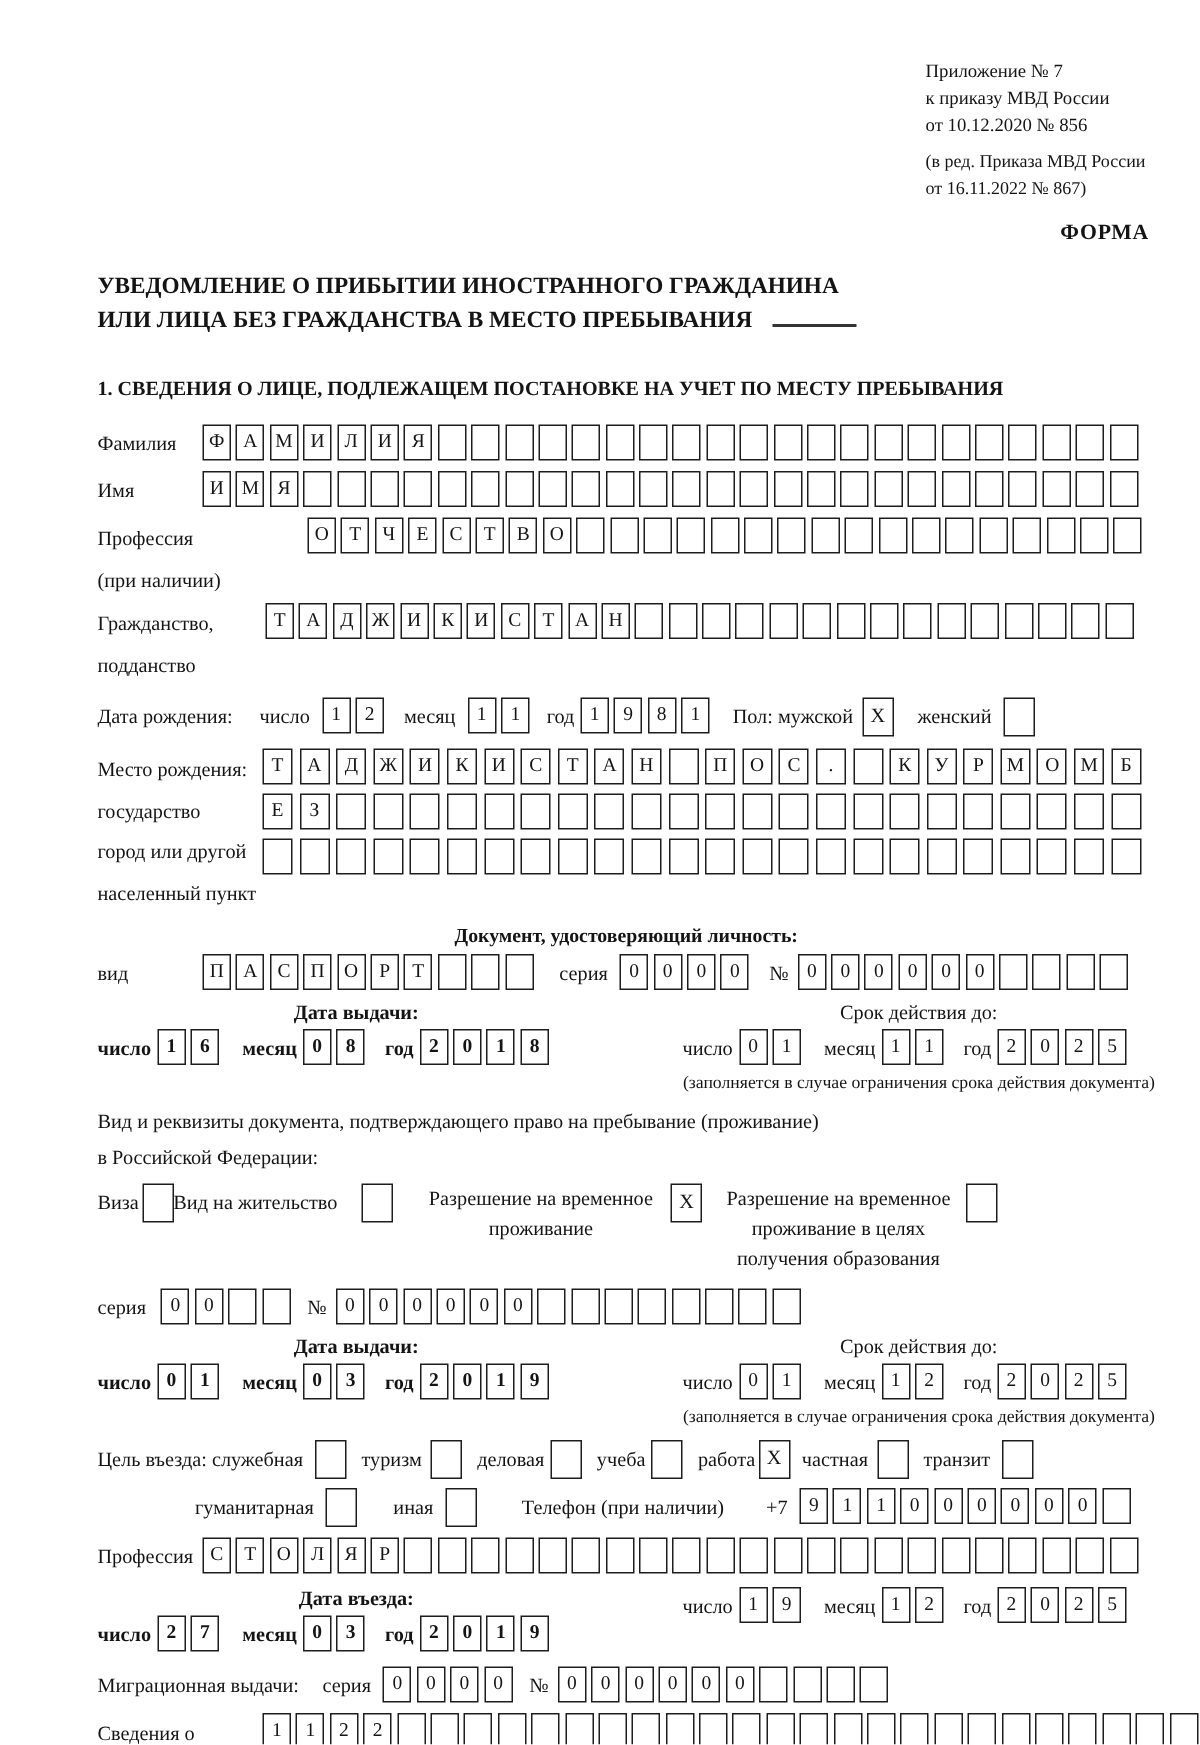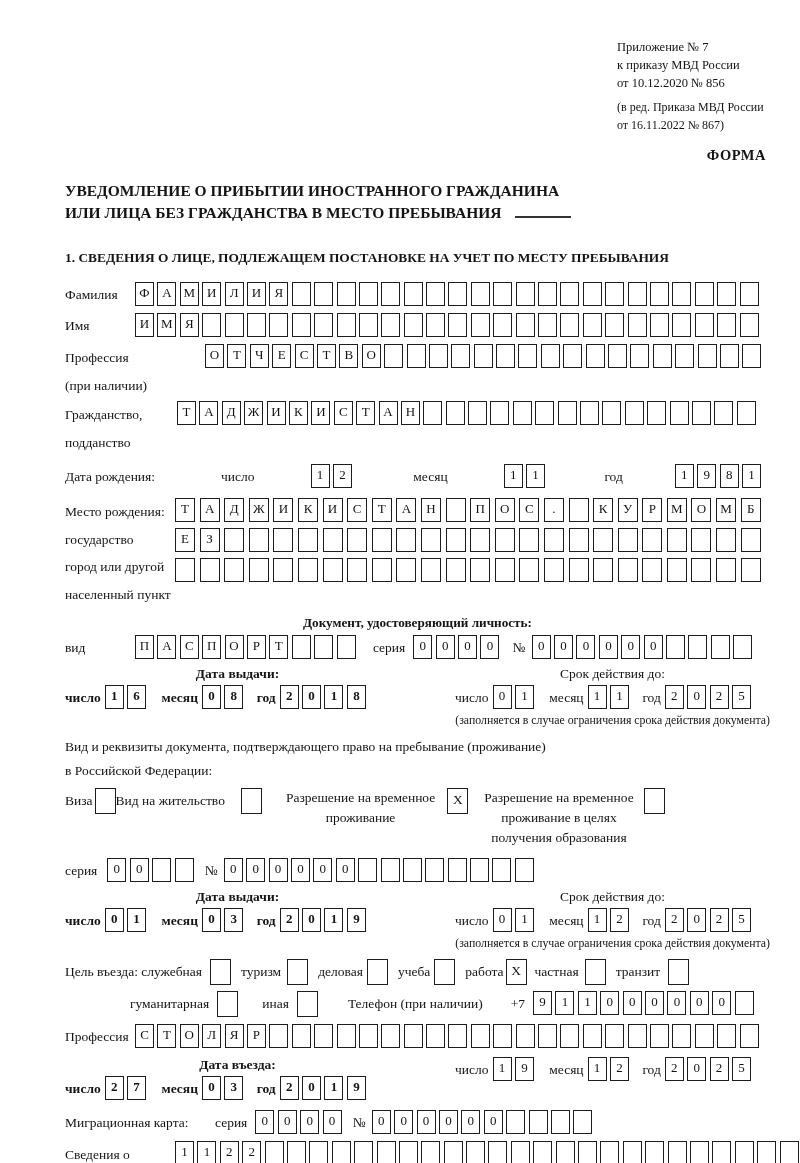--- a/index.html
+++ b/index.html
@@ -89,21 +89,21 @@
     </div>
 
     <div class="frow" style="margin-top:2px;">
       <div class="lblcol w112">
         <div>Гражданство,</div>
         <div>подданство</div>
       </div>
       <div class="cells"><span class="cell">Т</span><span class="cell">А</span><span class="cell">Д</span><span class="cell">Ж</span><span class="cell">И</span><span class="cell">К</span><span class="cell">И</span><span class="cell">С</span><span class="cell">Т</span><span class="cell">А</span><span class="cell">Н</span><span class="cell"></span><span class="cell"></span><span class="cell"></span><span class="cell"></span><span class="cell"></span><span class="cell"></span><span class="cell"></span><span class="cell"></span><span class="cell"></span><span class="cell"></span><span class="cell"></span><span class="cell"></span><span class="cell"></span><span class="cell"></span><span class="cell"></span></div>
     </div>
 
-    <div class="frow" style="margin-top:8px;gap:48px;">
+    <div class="frow" style="margin-top:8px;">
       <span class="lbl mr10">Дата рождения:</span>
       <span class="lbl ml8 mr8">число</span>
       <span class="cells"><span class="cell">1</span><span class="cell">2</span></span>
       <span class="lbl ml10 mr8">месяц</span>
       <span class="cells"><span class="cell">1</span><span class="cell">1</span></span>
       <span class="lbl ml8 mr4">год</span>
       <span class="cells"><span class="cell">1</span><span class="cell">9</span><span class="cell">8</span><span class="cell">1</span></span>
       <span class="lbl ml12 mr6">Пол: мужской</span>
       <span class="cbox">X</span>
       <span class="lbl ml16 mr8">женский</span>
@@ -265,21 +265,21 @@
           <span class="cells"><span class="cell">1</span><span class="cell">9</span></span>
           <span class="lbl ml12">месяц</span>
           <span class="cells"><span class="cell">1</span><span class="cell">2</span></span>
           <span class="lbl ml10">год</span>
           <span class="cells"><span class="cell">2</span><span class="cell">0</span><span class="cell">2</span><span class="cell">5</span></span>
         </div>
       </div>
     </div>
 
     <div class="frow" style="margin-top:9px;">
-      <div class="lbl w150">Миграционная карта:</div>
+      <div class="lbl w150">Миграционная выдачи:</div>
       <span class="lbl mr8">серия</span>
       <span class="cells"><span class="cell">0</span><span class="cell">0</span><span class="cell">0</span><span class="cell">0</span></span>
       <span class="lbl ml8 mr6">№</span>
       <span class="cells"><span class="cell">0</span><span class="cell">0</span><span class="cell">0</span><span class="cell">0</span><span class="cell">0</span><span class="cell">0</span><span class="cell"></span><span class="cell"></span><span class="cell"></span><span class="cell"></span></span>
     </div>
 
     <div class="frow" style="margin-top:6px;">
       <div class="lblcol w110">
         <div>Сведения о</div>
 

